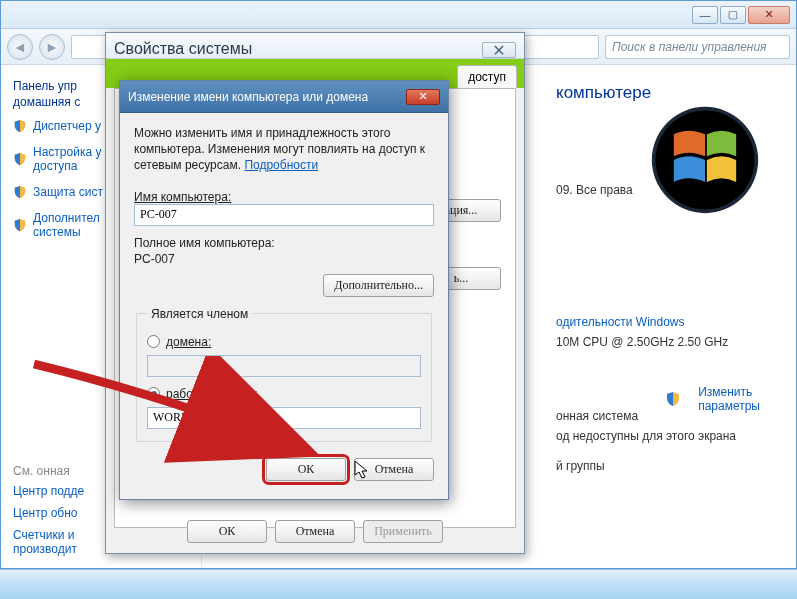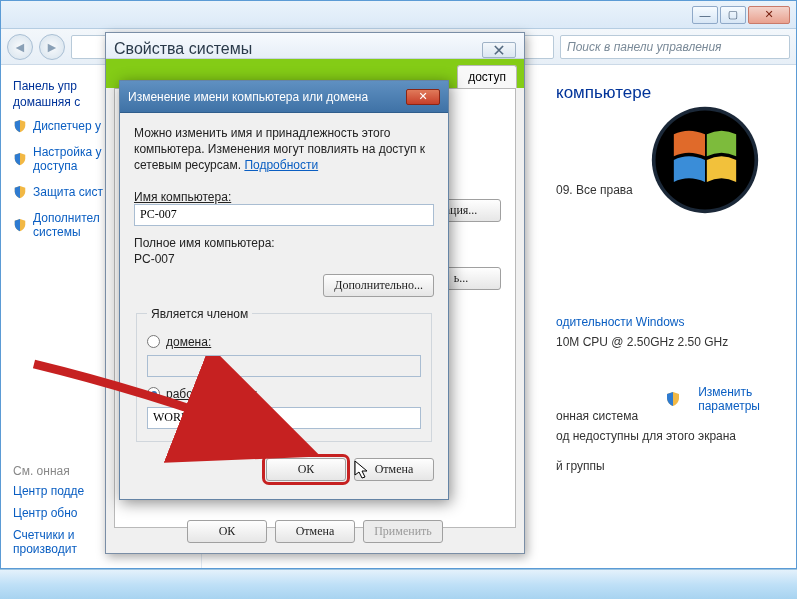--- a/index.html
+++ b/index.html
@@ -9,21 +9,21 @@
 .main-window{position:absolute;left:0;top:0;width:797px;height:569px;background:#fff;border:1px solid #5b9bd5}
 .titlebar{height:28px;background:linear-gradient(#eaf3fb,#dbe9f7);display:flex;align-items:center;justify-content:flex-end;padding:0 6px;border-bottom:1px solid #b5cde2}
 .win-ctrls{display:flex;gap:2px}
 .win-ctrl{height:18px;border:1px solid #8fa9c8;border-radius:2px;background:linear-gradient(#f6fbff,#d7e6f5);display:flex;align-items:center;justify-content:center;font-size:11px;color:#3a526d}
 .win-min{width:26px}.win-max{width:26px}.win-close{width:42px;background:linear-gradient(#f3d3cb,#e9a18f);border-color:#c97a6a;color:#7a2212}
 
 
 .addr-strip{height:36px;background:linear-gradient(#f3f7fb,#e7eff7);display:flex;align-items:center;padding:0 6px;gap:6px;border-bottom:1px solid #cbd9e7}
 .nav-circle{width:26px;height:26px;border-radius:50%;background:radial-gradient(#f8fafc,#d4e1ec);border:1px solid #a9bfd4;display:flex;align-items:center;justify-content:center;color:#8aa0b6;font-size:14px}
 .addr-box{flex:1 1 auto;height:24px;border:1px solid #b8cad9;background:#fff;border-radius:2px}
-.search-box{width:230px;height:24px;border:1px solid #b8cad9;background:#fff;border-radius:2px;display:flex;align-items:center;padding:0 6px;color:#7a8a98;font-style:italic}
+.search-box{width:185px;height:24px;border:1px solid #b8cad9;background:#fff;border-radius:2px;display:flex;align-items:center;padding:0 6px;color:#7a8a98;font-style:italic}
 
 
 .body{display:flex;height:calc(100% - 64px)}
 .sidebar{width:200px;background:#fff;padding:14px 10px 10px 12px;display:flex;flex-direction:column;gap:2px}
 .sb-head{color:#003399;font-size:12px}
 .sb-link{color:#0a5ec2;display:flex;align-items:center;gap:6px;padding:2px 0;margin-top:6px}
 .shield{width:14px;height:14px}
 .seealso{margin-top:auto;color:#888;padding-top:10px}
 .seealso .sb-link{color:#0a5ec2;margin-top:4px}
 .seealso-title{color:#888;margin-bottom:2px}

